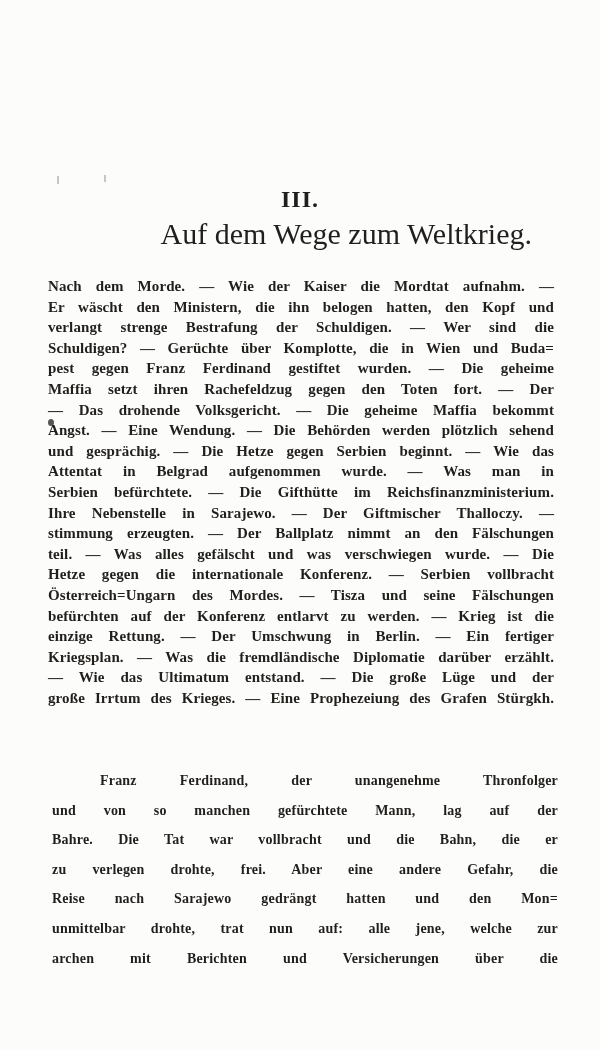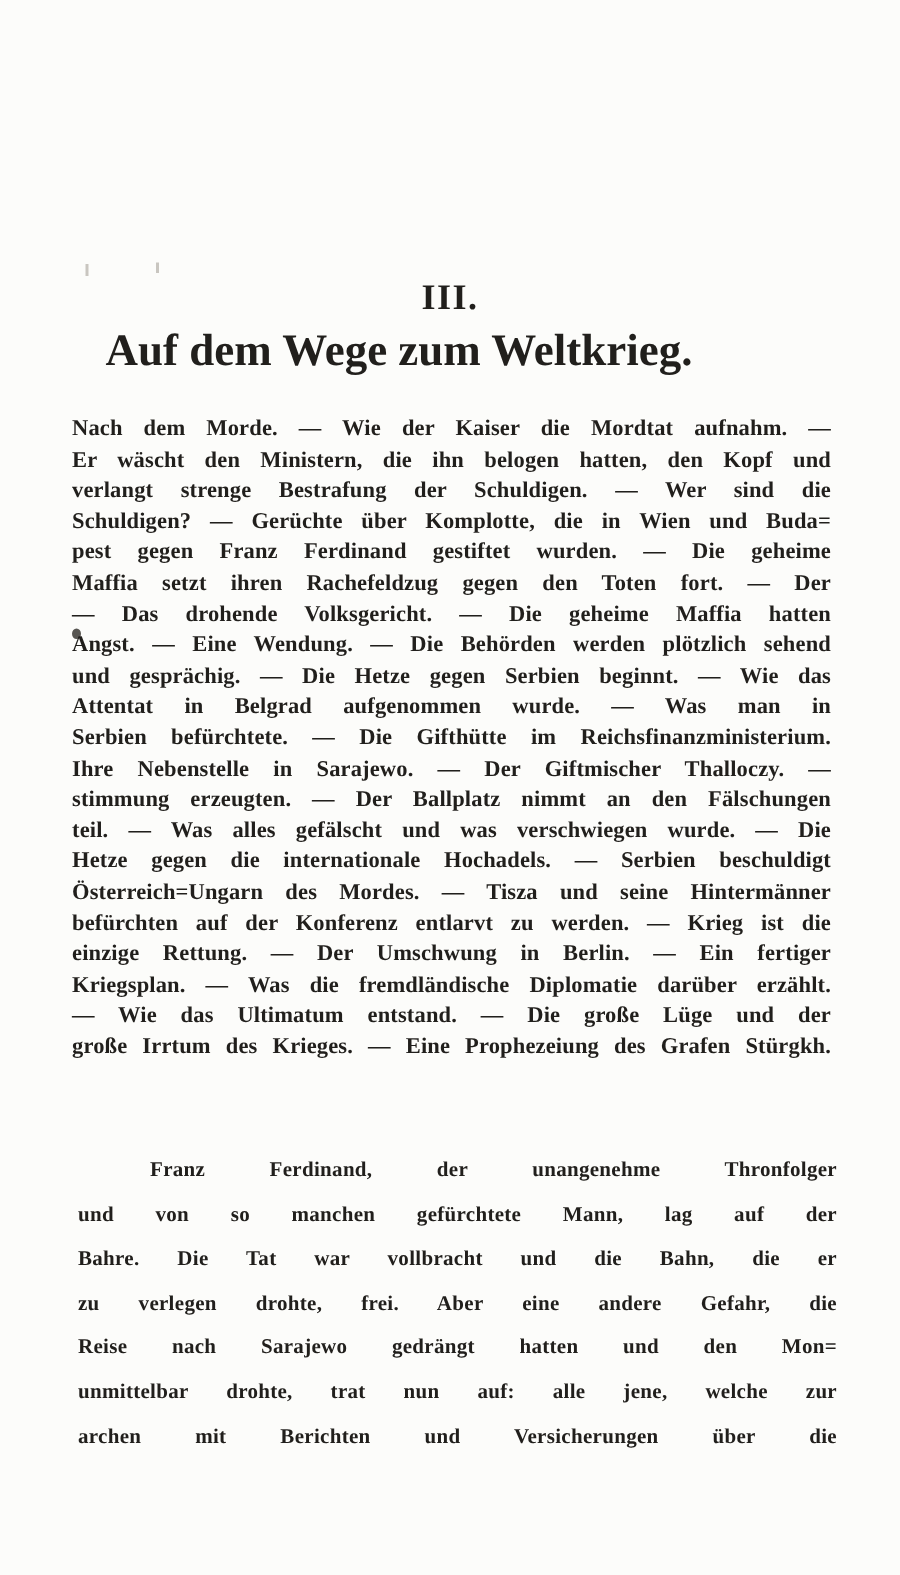--- a/index.html
+++ b/index.html
@@ -27,23 +27,23 @@
     text-align: center;
     font-size: 24px;
     font-weight: 700;
     letter-spacing: 1px;
   }
   .chapter-title {
     position: absolute;
     top: 217px;
     left: 0;
     width: 532px;
-    text-align: center;
+    text-align: right;
     font-size: 30px;
-    font-weight: 700;
+    font-weight: 400;
   }
   .summary {
     position: absolute;
     top: 276px;
     left: 48px;
     width: 506px;
     font-size: 15px;
     font-weight: 700;
     line-height: 20.6px;
     letter-spacing: 0.1px;
@@ -104,30 +104,30 @@
 
   <div class="chapter-title">Auf dem Wege zum Weltkrieg.</div>
 
   <div class="summary">
       <div class="line">Nach dem Morde. — Wie der Kaiser die Mordtat aufnahm. —</div>
       <div class="line">Er wäscht den Ministern, die ihn belogen hatten, den Kopf und</div>
       <div class="line">verlangt strenge Bestrafung der Schuldigen. — Wer sind die</div>
       <div class="line">Schuldigen? — Gerüchte über Komplotte, die in Wien und Buda=</div>
       <div class="line">pest gegen Franz Ferdinand gestiftet wurden. — Die geheime</div>
       <div class="line">Maffia setzt ihren Rachefeldzug gegen den Toten fort. — Der</div>
-      <div class="line">— Das drohende Volksgericht. — Die geheime Maffia hatten</div>
+      <div class="line">— Das drohende Volksgericht. — Die geheime Maffia bekommt</div>
       <div class="line">Angst. — Eine Wendung. — Die Behörden werden plötzlich sehend</div>
       <div class="line">und gesprächig. — Die Hetze gegen Serbien beginnt. — Wie das</div>
       <div class="line">Attentat in Belgrad aufgenommen wurde. — Was man in</div>
       <div class="line">Serbien befürchtete. — Die Gifthütte im Reichsfinanzministerium.</div>
       <div class="line">Ihre Nebenstelle in Sarajewo. — Der Giftmischer Thalloczy. —</div>
       <div class="line">stimmung erzeugten. — Der Ballplatz nimmt an den Fälschungen</div>
       <div class="line">teil. — Was alles gefälscht und was verschwiegen wurde. — Die</div>
-      <div class="line">Hetze gegen die internationale Hochadels. — Serbien beschuldigt</div>
-      <div class="line">Österreich=Ungarn des Mordes. — Tisza und seine Hintermänner</div>
+      <div class="line">Hetze gegen die internationale Konferenz. — Serbien vollbracht</div>
+      <div class="line">Österreich=Ungarn des Mordes. — Tisza und seine Fälschungen</div>
       <div class="line">befürchten auf der Konferenz entlarvt zu werden. — Krieg ist die</div>
       <div class="line">einzige Rettung. — Der Umschwung in Berlin. — Ein fertiger</div>
       <div class="line">Kriegsplan. — Was die fremdländische Diplomatie darüber erzählt.</div>
       <div class="line">— Wie das Ultimatum entstand. — Die große Lüge und der</div>
       <div class="line">große Irrtum des Krieges. — Eine Prophezeiung des Grafen Stürgkh.</div>
     </div>
 
   <div class="body-text">
       <div class="line">Franz Ferdinand, der unangenehme Thronfolger</div>
       <div class="line">und von so manchen gefürchtete Mann, lag auf der</div>

